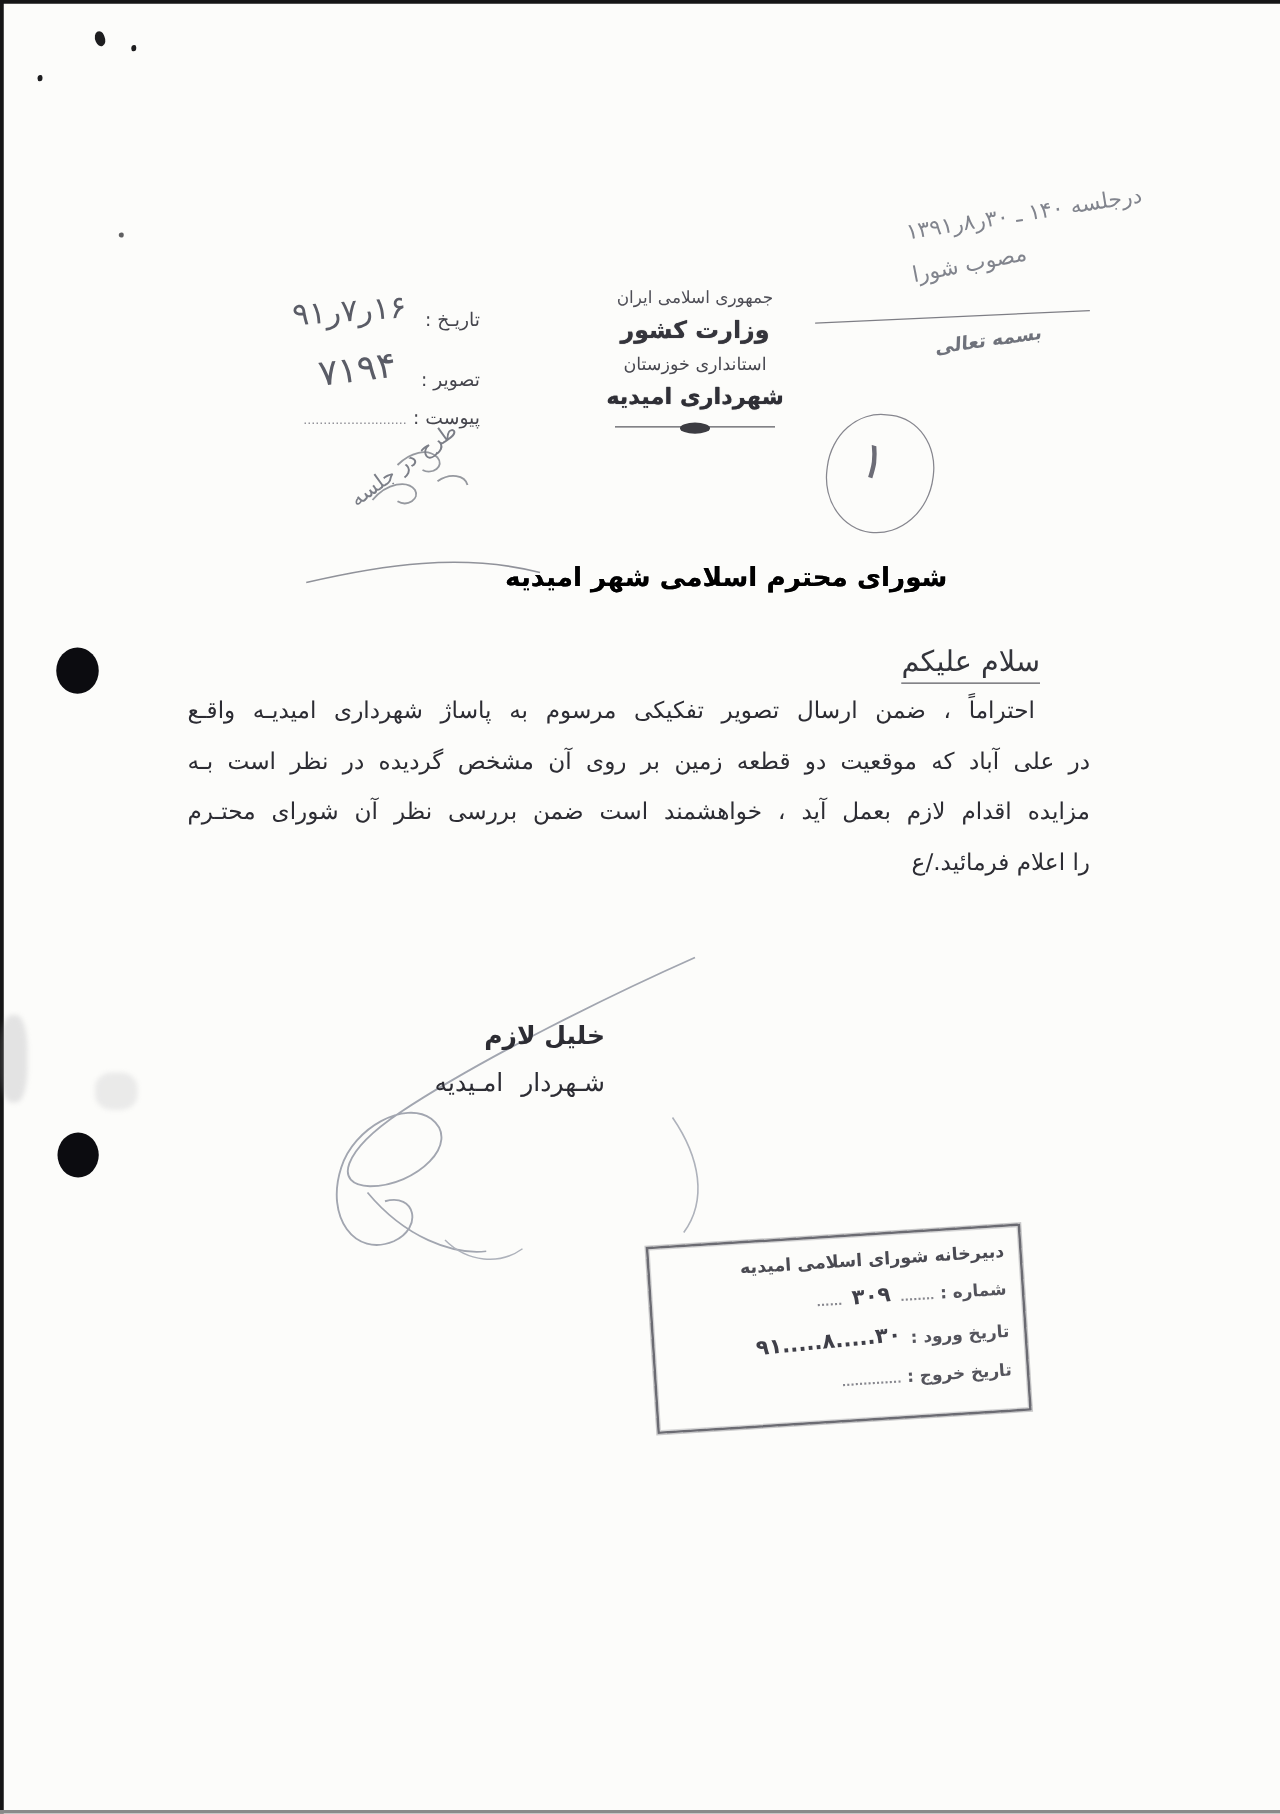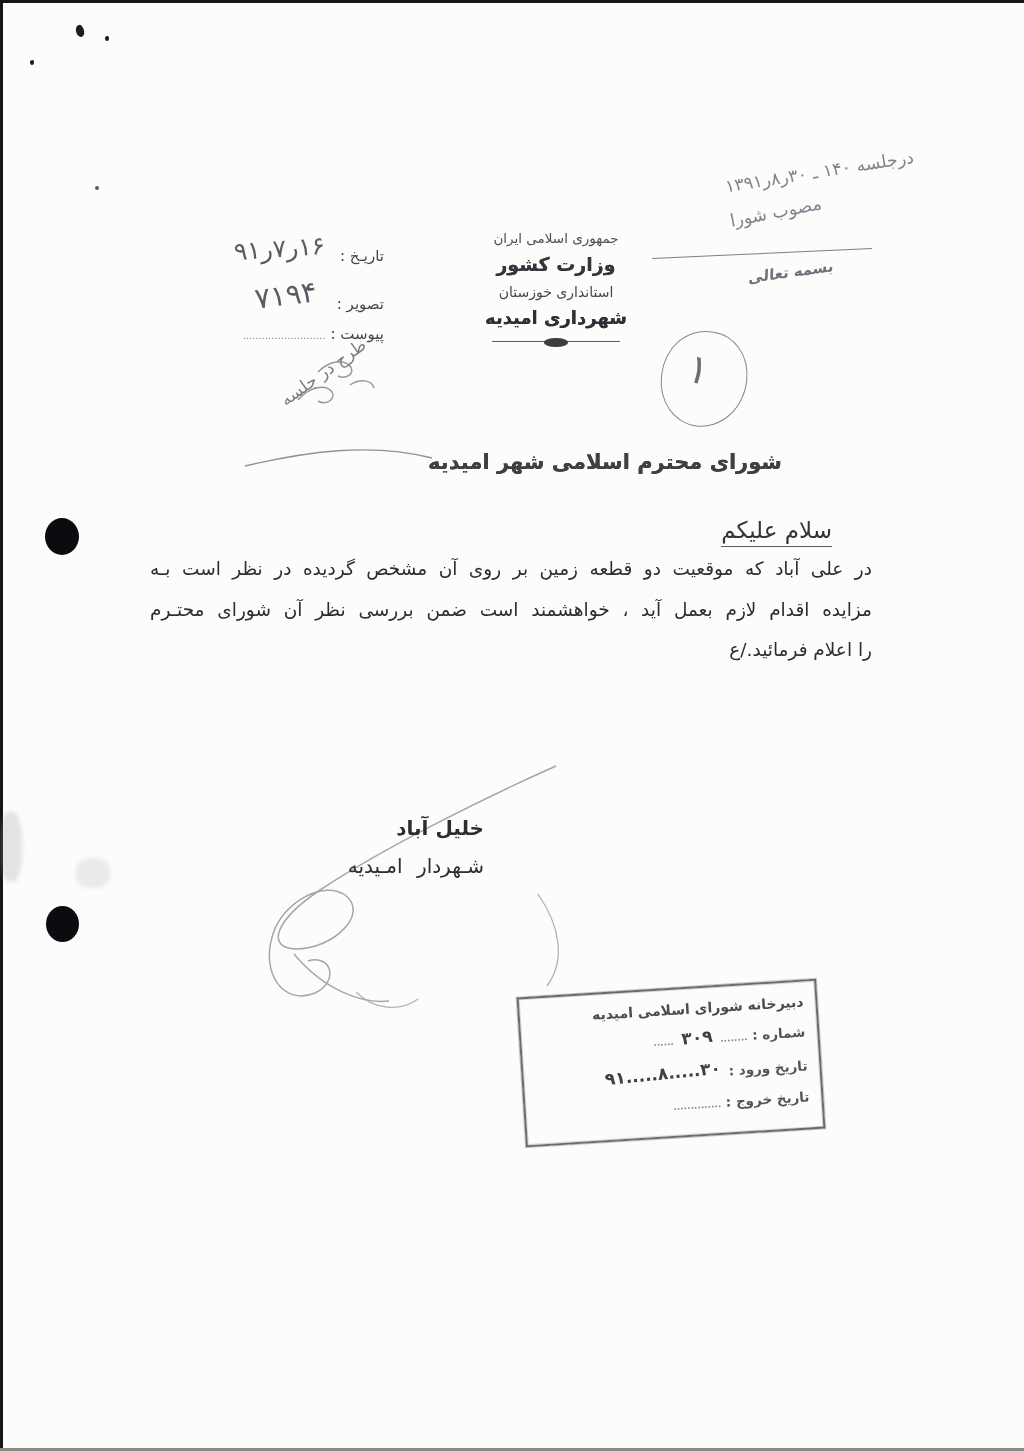--- a/index.html
+++ b/index.html
@@ -49,22 +49,22 @@
     border-radius:52% 48% 55% 50%;transform:rotate(7deg);}
   .page-circle .num{position:absolute;left:25px;top:18px;font-size:40px;color:#6c6c76;
     transform:rotate(10deg);line-height:1;}
 
   
   .review-note{left:238px;top:362px;width:170px;transform:rotate(-36deg);
     color:#7b7e87;font-size:17px;text-align:center;}
   .scribble-svg{left:200px;top:340px;}
 
   
-  .recipient{left:380px;top:450px;width:402px;text-align:right;font-size:21px;font-weight:700;
-    color:#404040;text-shadow:0 0 .5px #303036;}
+  .recipient{left:380px;top:450px;width:402px;text-align:center;font-size:21px;font-weight:700;
+    color:#000000;text-shadow:0 0 .5px #303036;}
   .salutation{left:620px;top:517px;width:212px;text-align:right;font-size:23px;color:#33343b;}
   .salutation span{display:inline-block;border-bottom:1.2px solid #5b5b62;padding-bottom:3px;}
   .body-block{left:150px;top:549px;width:722px;font-size:18.5px;line-height:40.5px;color:#2c2c33;}
   .body-line{text-align:justify;text-align-last:justify;white-space:normal;}
   .body-line.first{padding-left:0;padding-right:44px;}
   .body-line.last{text-align-last:right;}
 
   
   .sig-name{left:310px;top:816px;width:174px;text-align:right;font-size:20px;font-weight:700;color:#2c2c33;}
   .sig-title{left:280px;top:854px;width:204px;text-align:right;font-size:20px;font-weight:400;color:#2c2c33;word-spacing:8px;}
@@ -137,32 +137,33 @@
     <path d="M45 126 C 105 112, 170 102, 232 118" stroke="#7c7f88" stroke-width="1.3" fill="none" opacity=".85"></path>
   </svg>
   <div class="abs review-note rtl">طرح در جلسه</div>
 
   <div class="abs recipient rtl">شورای محترم اسلامی شهر امیدیه</div>
   <div class="abs salutation rtl">
     <span>سلام علیکم</span>
   </div>
 
   <div class="abs body-block rtl">
+    <div class="body-line first">احتراماً ، ضمن ارسال تصویر تفکیکی مرسوم به پاساژ شهرداری امیدیـه واقـع</div>
     <div class="body-line">در علی آباد که موقعیت دو قطعه زمین بر روی آن مشخص گردیده در نظر است بـه</div>
     <div class="body-line">مزایده اقدام لازم بعمل آید ، خواهشمند است ضمن بررسی نظر آن شورای محتـرم</div>
     <div class="body-line last">را اعلام فرمائید./ع</div>
   </div>
 
   <svg class="abs sig-svg" width="360" height="290" viewBox="0 0 360 290">
     <path d="M318 24 C 255 52, 150 103, 82 148 C 36 179, 28 206, 58 207 C 95 207, 132 172, 107 153 C 86 138, 45 160, 35 192 C 22 232, 46 264, 77 251 C 101 240, 94 212, 70 219" stroke="#a2a6b0" stroke-width="1.5" fill="none"></path>
     <path d="M56 212 C 86 248, 124 262, 151 259" stroke="#a2a6b0" stroke-width="1.4" fill="none"></path>
     <path d="M300 152 C 322 184, 328 218, 309 244" stroke="#aeb2bb" stroke-width="1.3" fill="none"></path>
     <path d="M118 250 C 136 268, 162 270, 180 257" stroke="#aeb2bb" stroke-width="1.2" fill="none"></path>
   </svg>
-  <div class="abs sig-name rtl">خلیل آباد</div>
+  <div class="abs sig-name rtl">خلیل لازم</div>
   <div class="abs sig-title rtl">شـهردار امـیدیه</div>
 
   <div class="abs stamp rtl">
     <div class="stamp-row stamp-title">دبیرخانه شورای اسلامی امیدیه</div>
     <div class="stamp-row">
       <span>شماره :</span>
       <span class="dots">........</span>
       <span class="hand-v">۳۰۹</span>
       <span class="dots">......</span>
     </div>

